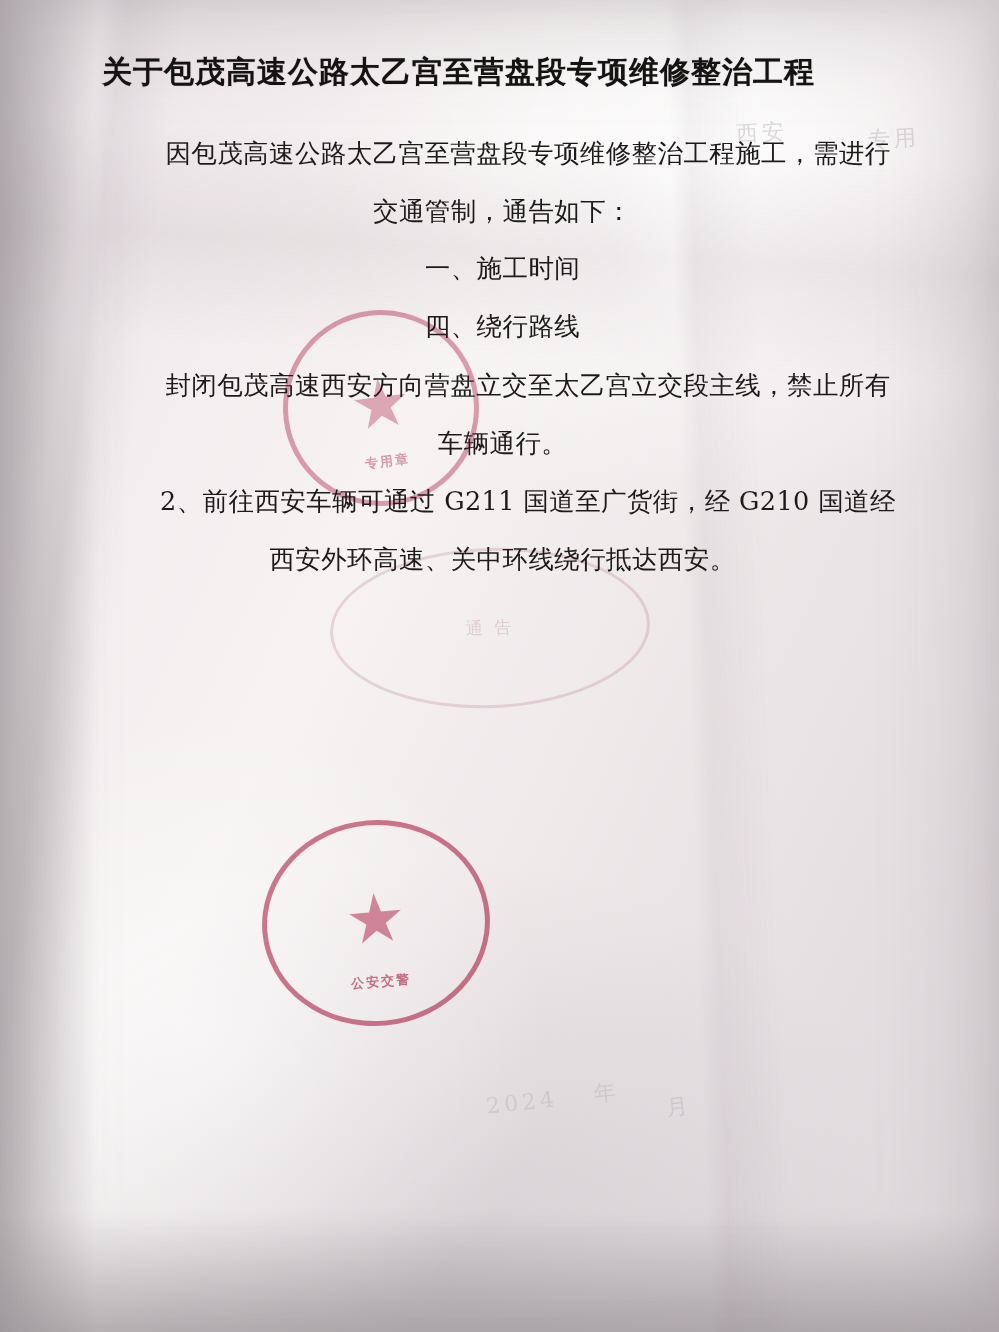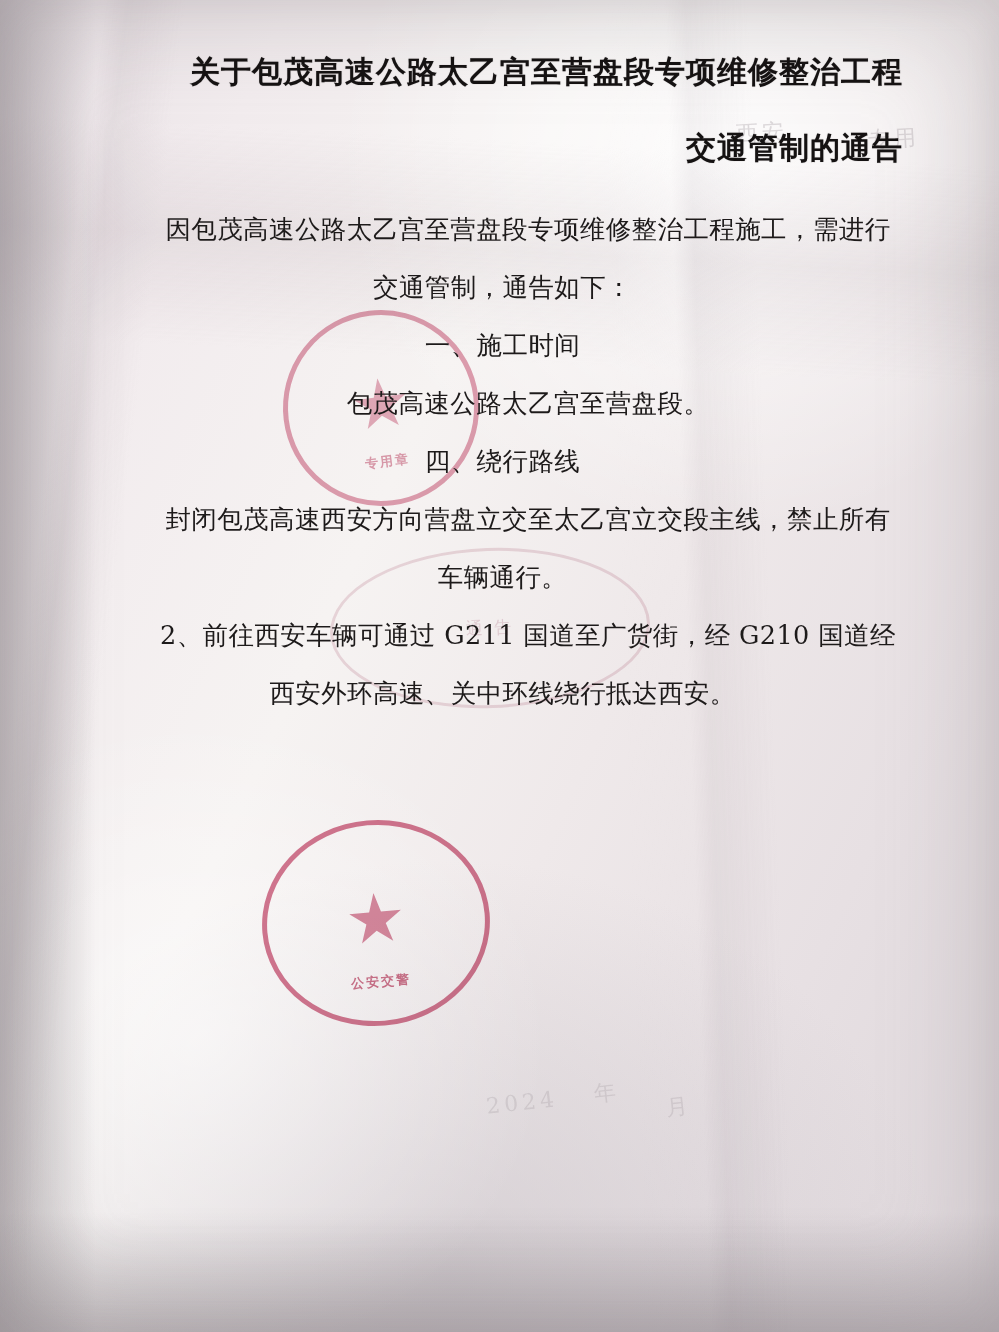--- a/index.html
+++ b/index.html
@@ -52,40 +52,40 @@
     pointer-events: none;
   }
 
   .content {
     position: relative;
     z-index: 4;
     padding: 34px 96px 0 102px;
   }
 
   .doc-title {
-    text-align: right;
+    text-align: left;
     font-weight: bold;
     font-size: 30px;
     line-height: 76px;
     letter-spacing: 1px;
     color: #151212;
     text-shadow: 0 0 1px rgba(30,25,25,0.35);
   }
   .doc-title .line2 { display: block; }
 
   .body-text {
     margin-top: 14px;
     font-size: 25.5px;
     line-height: 58px;
     letter-spacing: 0.4px;
     color: #1d1a1a;
   }
   .para { margin: 0; text-align: center; }
   .indent-2 { text-indent: 2em; }
-  .heading-item { margin: 0; }
+  .heading-item { margin: 0; font-family: Liberation Serif, serif; }
 
   
   .stamp {
     position: absolute;
     z-index: 3;
     border-radius: 50%;
     pointer-events: none;
     mix-blend-mode: multiply;
     opacity: 0.62;
   }
@@ -177,29 +177,27 @@
   </div>
 
   <div class="stamp stamp-circle stamp-2">
     <div class="stamp-star"></div>
     <div class="stamp-bottom-text">公安交警</div>
   </div>
 
   <div class="content">
     <div class="doc-title">
       <span>关于包茂高速公路太乙宫至营盘段专项维修整治工程</span>
-      <span class="line2">交通管制的通告</span>
     </div>
 
     <div class="body-text">
       <p class="para indent-2">因包茂高速公路太乙宫至营盘段专项维修整治工程施工，需进行交通管制，通告如下：</p>
 
       <p class="para heading-item">一、施工时间</p>
 
-      <p class="para indent-2">包茂高速公路太乙宫至营盘段。</p>
 
       <p class="para heading-item">四、绕行路线</p>
 
       <p class="para indent-2">封闭包茂高速西安方向营盘立交至太乙宫立交段主线，禁止所有车辆通行。</p>
       <p class="para indent-2">2、前往西安车辆可通过 G211 国道至广货街，经 G210 国道经西安外环高速、关中环线绕行抵达西安。</p>
     </div>
   </div>
 
   <div class="paper-fold"></div>
   <div class="shadow-left"></div>

